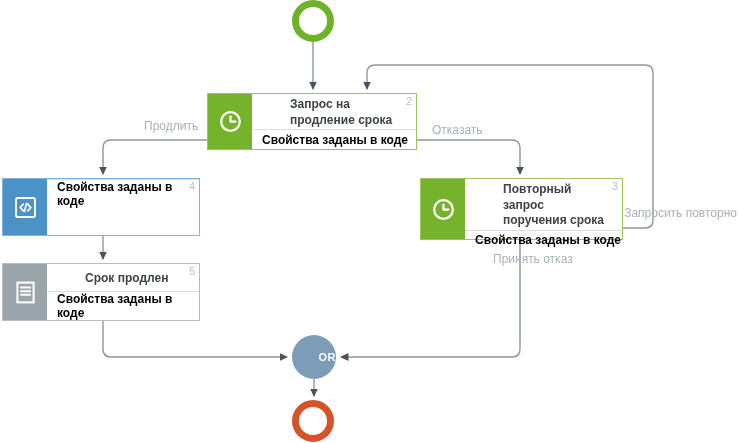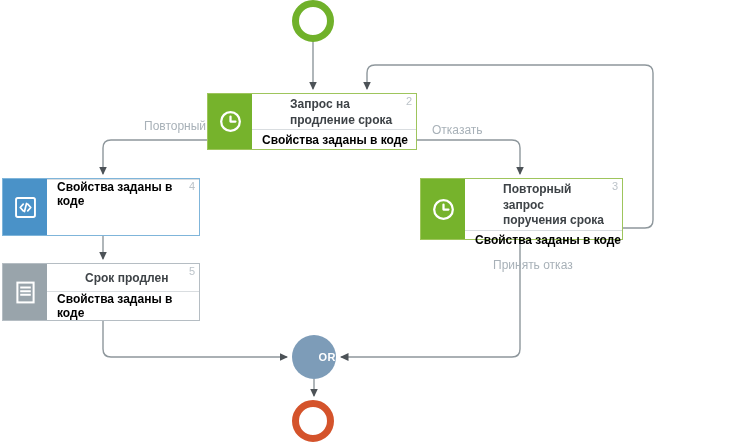--- a/index.html
+++ b/index.html
@@ -37,21 +37,21 @@
   #end-event{left:292px;top:400px;width:42px;height:42px;border:7px solid #d4532b;}
   #or-gateway{position:absolute;left:292px;top:335px;width:44px;height:44px;border-radius:50%;
     background:#7d9cb8;color:#fff;font-size:11px;font-weight:bold;letter-spacing:.5px;
     display:flex;align-items:center;justify-content:flex-end;}
 
   
   .edge-label{position:absolute;font-size:12px;color:#a8b1b8;white-space:nowrap;}
   #label-prodlit{left:144px;top:119px;}
   #label-otkazat{left:432px;top:123px;}
   #label-zaprosit{right:1px;top:206px;}
-  #label-prinyat{left:493px;top:258px;}
+  #label-prinyat{left:493px;top:252px;}
 </style>
 </head>
 <body>
 
 <div id="canvas">
 
   <svg id="edges" viewBox="0 0 738 443">
     <defs>
       <marker id="arr" markerWidth="9" markerHeight="8" refX="7.5" refY="4" orient="auto" markerUnits="userSpaceOnUse">
         <path d="M0,0 L8.5,4 L0,8 Z" fill="#4c5257"></path>
@@ -125,17 +125,18 @@
       <div class="subtitle">Свойства заданы в коде</div>
     </div>
   </div>
 
   <div id="or-gateway">
     <span>OR</span>
   </div>
 
   <div class="ring" id="end-event"></div>
 
-  <span class="edge-label" id="label-prodlit">Повторный</span>
+  <span class="edge-label" id="label-prodlit">Продлить</span>
   <span class="edge-label" id="label-otkazat">Отказать</span>
+  <span class="edge-label" id="label-zaprosit">Запросить повторно</span>
   <span class="edge-label" id="label-prinyat">Принять отказ</span>
 
 </div>
 
 </body></html>

